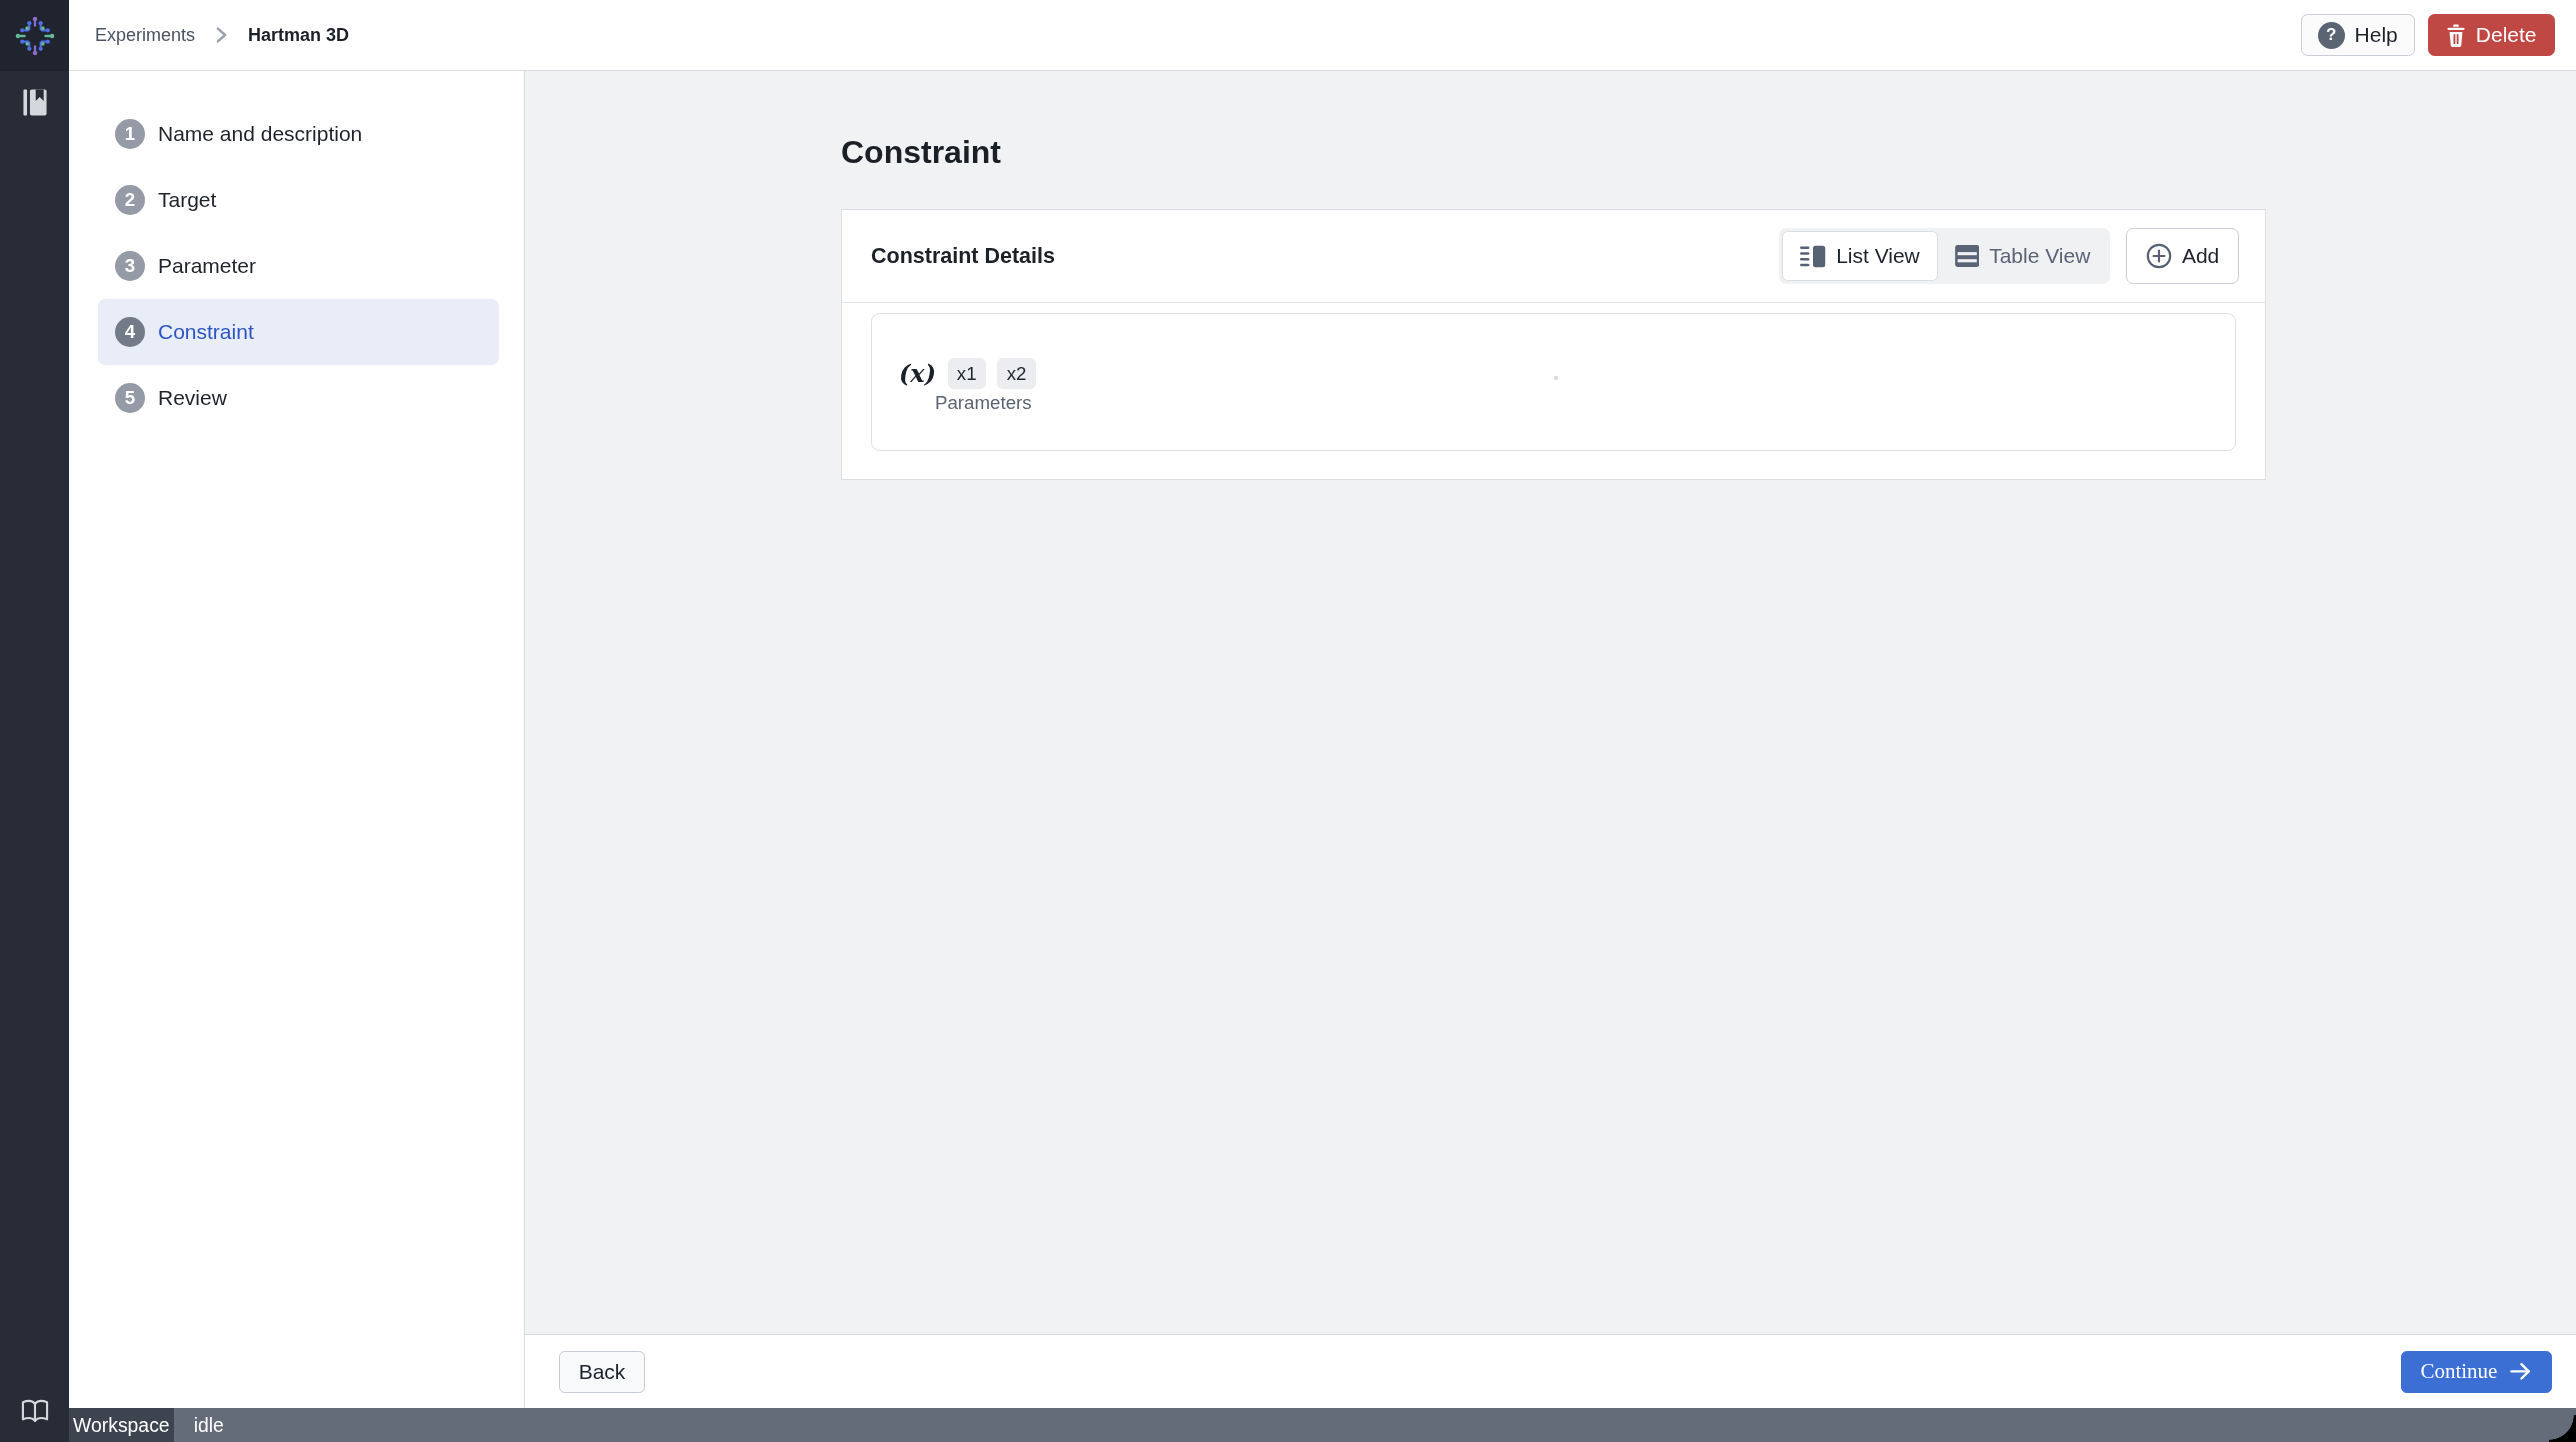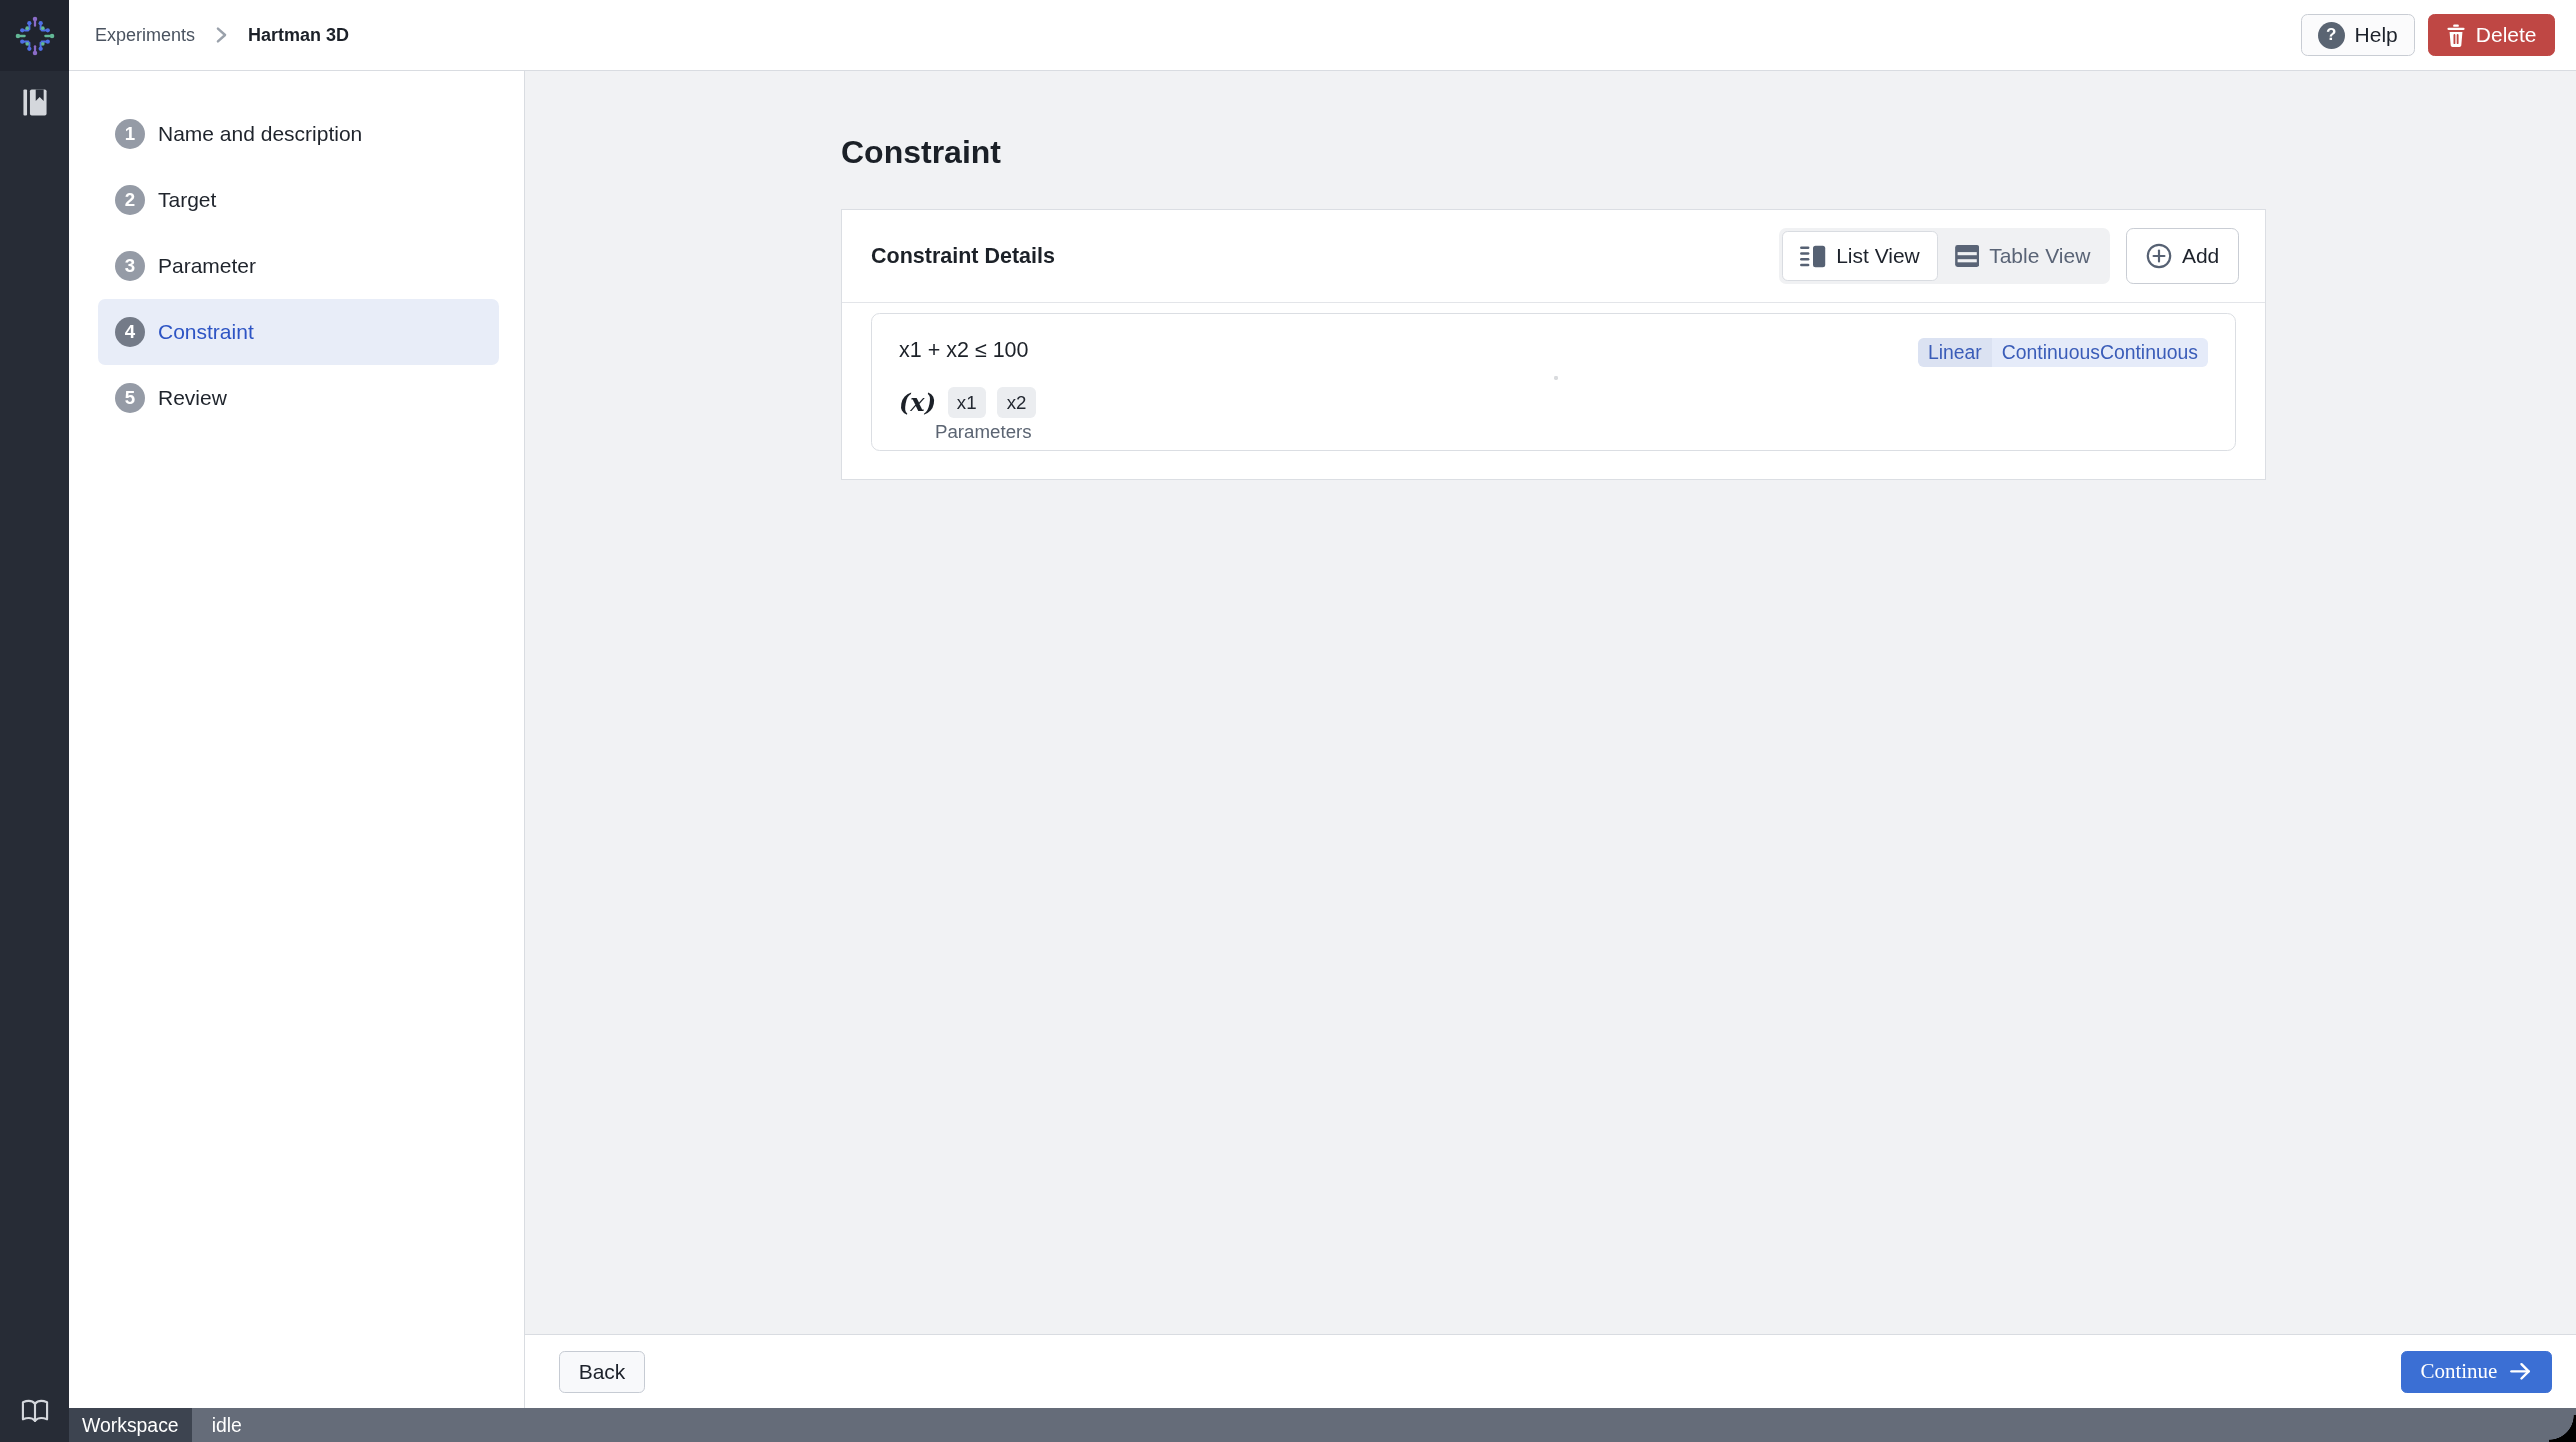--- a/index.html
+++ b/index.html
@@ -62,21 +62,21 @@
   .params-label { margin-left:36px; margin-top:2.9px; font-size:18.7px; color:#5b6472; }
   .center-dot { position:absolute; left:50%; top:62px; width:4.3px; height:4.3px; background:#d9dbde; border-radius:1.4px; }
 
   
   .footer { position:absolute; left:525px; top:1334px; width:2051px; height:74px; background:#ffffff; border-top:1.4px solid #d9dce1; display:flex; align-items:center; padding:0 24.4px 0 34px; }
   .btn-back { height:42px; padding:0 18.7px; background:#f8f9fb; border:1.4px solid #c6cbd3; border-radius:5.7px; color:#1d222b; }
   .btn-continue { margin-left:auto; height:42px; padding:0 18.7px; background:#3b6fd4; border:1.4px solid #3b6fd4; border-radius:5.7px; color:#ffffff; gap:13px;font-family:Liberation Serif, serif; }
 
   
   .statusbar { position:absolute; left:69px; top:1408px; width:2507px; height:34px; background:#656c79; display:flex; align-items:center; color:#ffffff; font-size:19.4px; }
-  .ws-seg { height:34px; background:#3d4450; display:flex; align-items:center; padding:0 13px; }
+  .ws-seg { height:34px; background:#3d4450; display:flex; align-items:center; padding:0 4px; }
   .idle-txt { margin-left:20px; }
 
   .screen-corner { position:absolute; right:0; bottom:0; width:27px; height:27px; background:radial-gradient(circle at 0 0, rgba(0,0,0,0) 24.4px, #000 25px); z-index:9; }
 
   svg { display:block; }
 </style>
 </head>
 <body>
 
 <div class="rail">
@@ -231,27 +231,20 @@
               <line x1="10.5" y1="18" x2="25.5" y2="18"></line>
             </svg>
           </span>
           <span>Add</span>
         </div>
       </div>
     </div>
 
     <div class="card-body">
       <div class="citem">
-        <div class="citem-row1">
-          <span class="expr">x1 + x2 ≤ 100</span>
-          <div class="badges">
-            <span class="badge linear">Linear</span>
-            <span class="badge cont">ContinuousContinuous</span>
-          </div>
-        </div>
         <div class="citem-row2">
           <span class="fx">(x)</span>
           <span class="chip">x1</span>
           <span class="chip">x2</span>
         </div>
         <div class="params-label">Parameters</div>
         <div class="center-dot"></div>
       </div>
     </div>
   </div>

